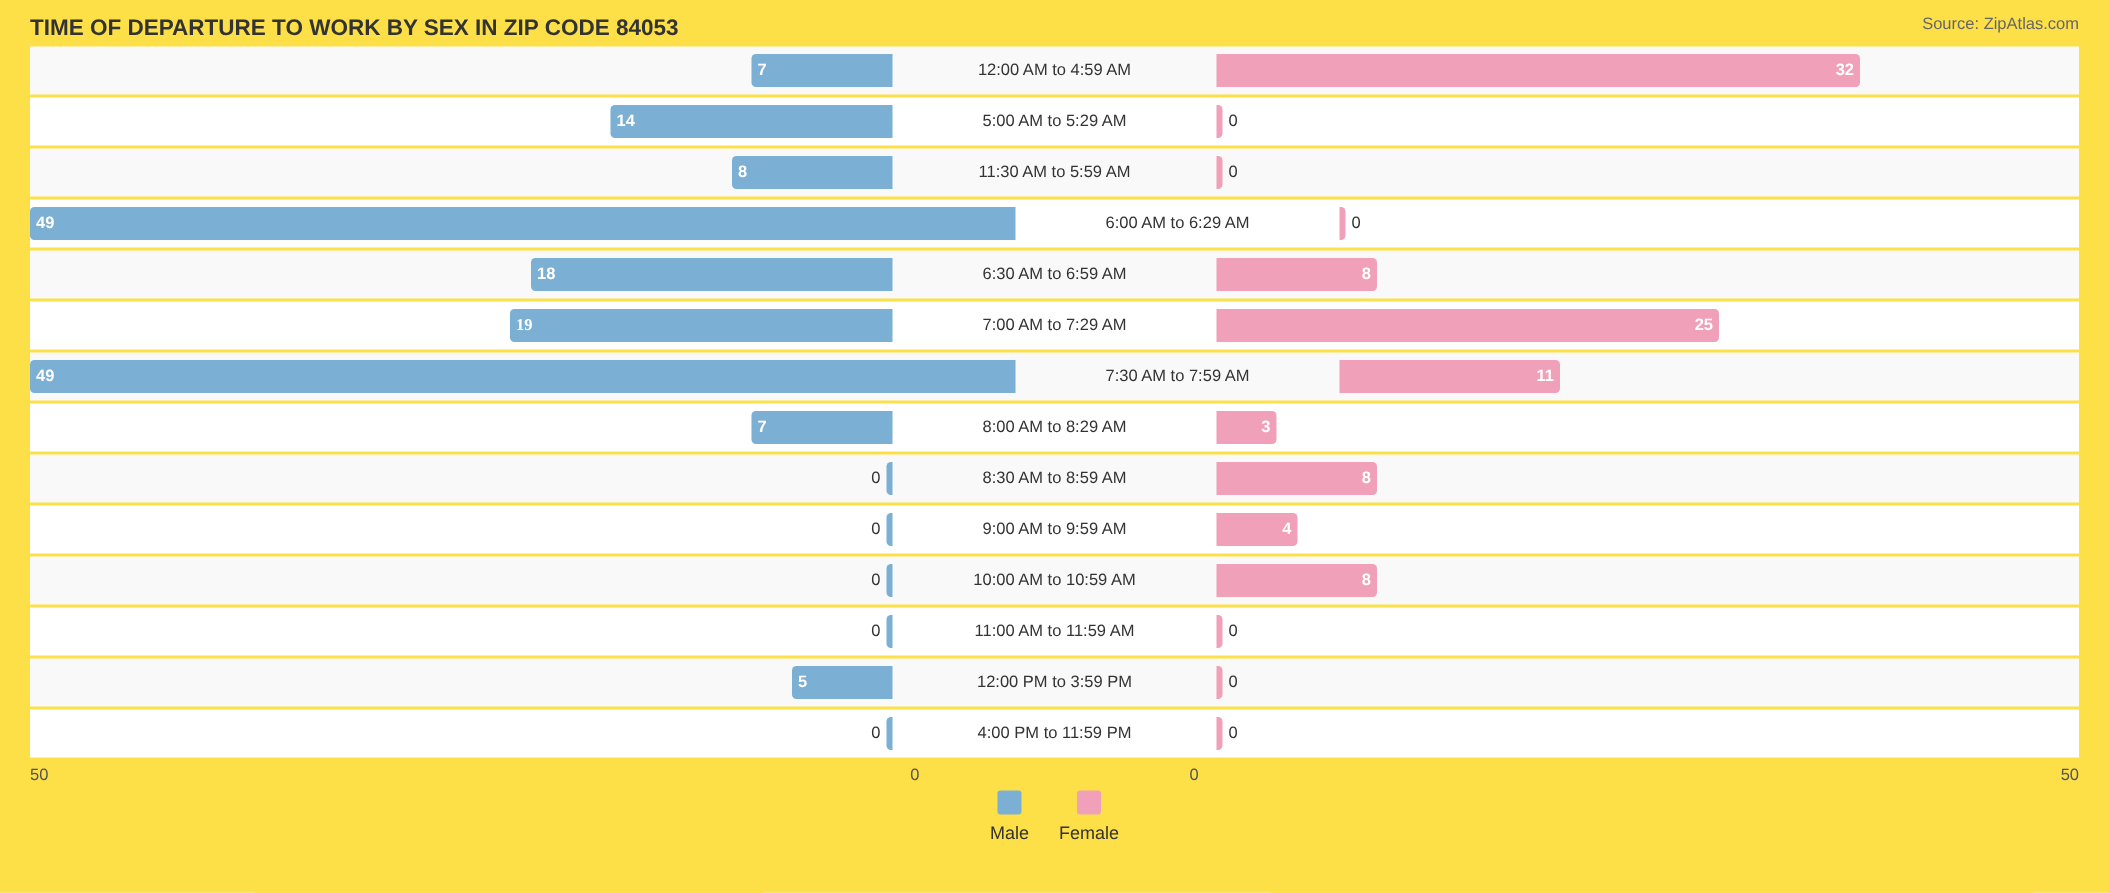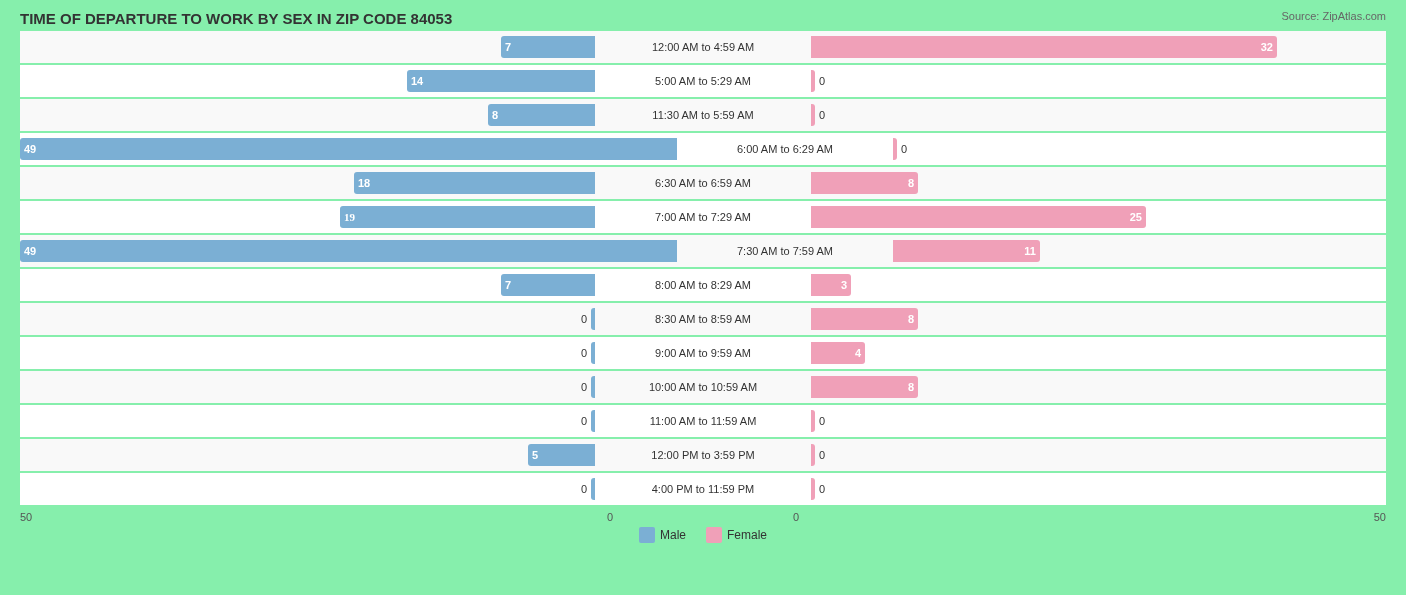--- a/index.html
+++ b/index.html
@@ -8,21 +8,21 @@
       font-family: Arial, sans-serif;
       width: 1406px;
       height: 595px;
       overflow: hidden;
     }
     .chart-container {
       width: 1406px;
       height: 595px;
       padding: 10px 20px 40px 20px;
       position: relative;
-      background: #86efac;
+      background: #fde047;
     }
     .chart-title {
       font-size: 15px;
       font-weight: bold;
       color: #333;
       margin-bottom: 4px;
     }
     .source-text {
       position: absolute;
       top: 10px;
@@ -161,20 +161,21 @@
       align-items: center;
       gap: 20px;
       margin-top: 4px;
     }
     .legend-item {
       display: flex;
       align-items: center;
       gap: 5px;
       font-size: 12px;
       color: #333;
+      flex-direction: column;
     }
     .legend-box {
       width: 16px;
       height: 16px;
       border-radius: 2px;
     }
     .axis-spacer {
       width: 180px;
       flex-shrink: 0;
     }
@@ -191,21 +192,21 @@
         <div class="left-section">
           <div class="male-bar-wrap">
             <div class="male-bar" style="width: 94px;">
               <span class="value-inside-left">7</span>
             </div>
           </div>
         </div>
         <div class="label-center">12:00 AM to 4:59 AM</div>
         <div class="right-section">
           <div class="female-bar-wrap">
-            <div class="female-bar" style="width: 466px;">
+            <div class="female-bar" style="width: 429px;">
               <span class="value-inside-right">32</span>
             </div>
           </div>
         </div>
       </div>
       <div class="bar-row" style="background: rgb(255, 255, 255);">
         <div class="left-section">
           <div class="male-bar-wrap">
             <div class="male-bar" style="width: 188px;">
               <span class="value-inside-left">14</span>

